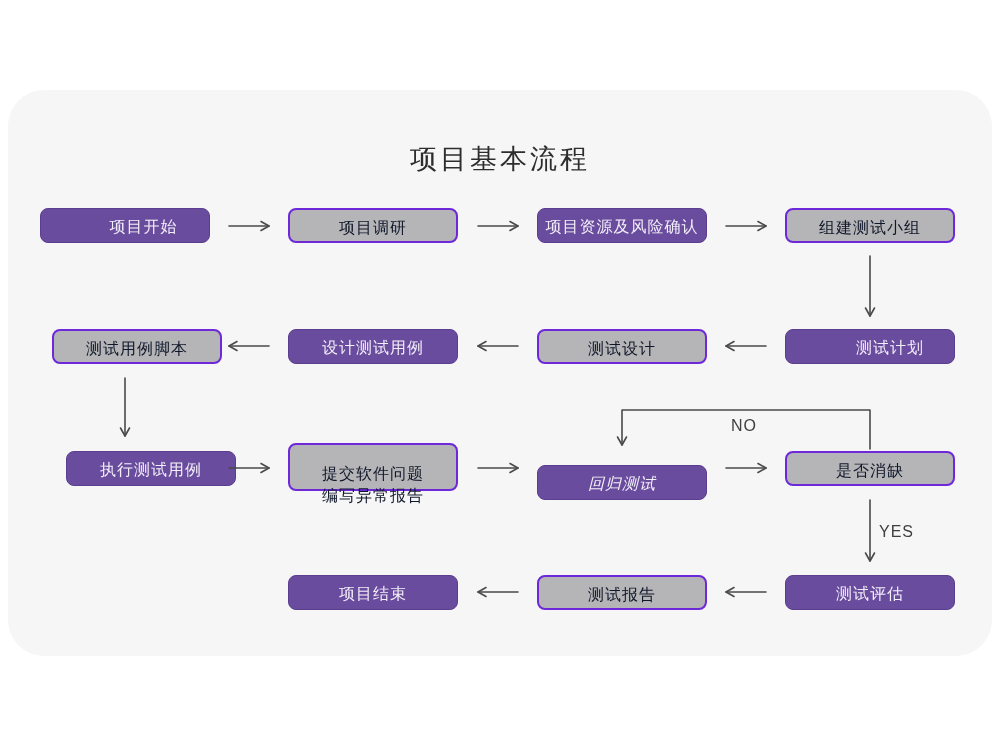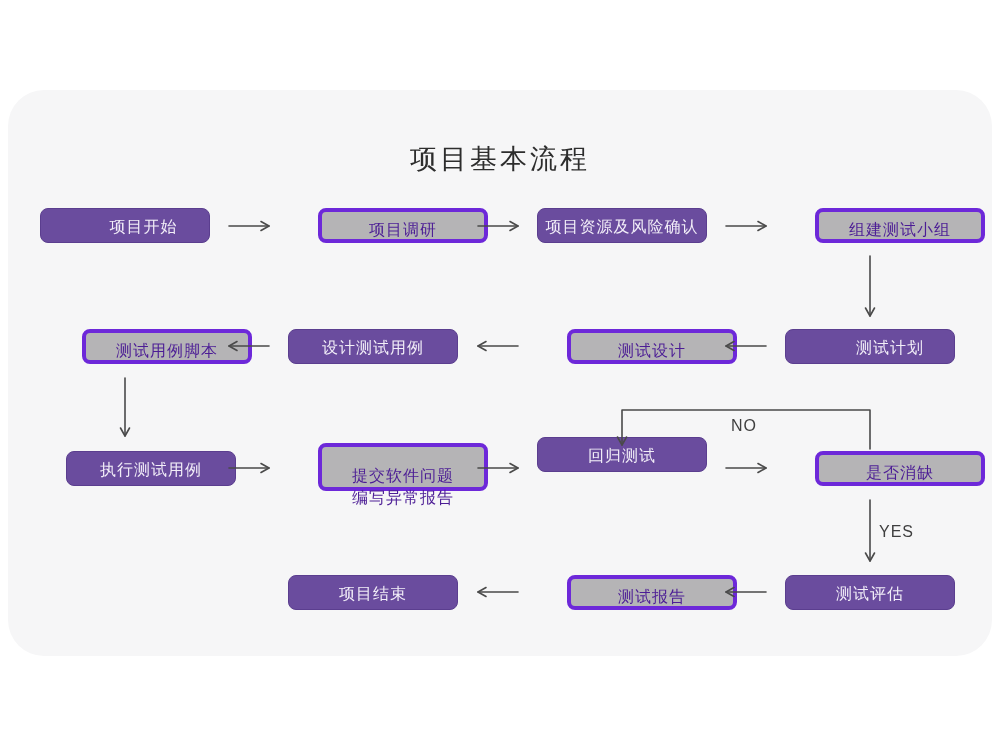--- a/index.html
+++ b/index.html
@@ -42,23 +42,22 @@
     letter-spacing: 1px;
     box-sizing: border-box;
   }
   .node.purple {
     background: var(--purple, #6A4C9E);
     border: 1px solid var(--purple-border, #5B3E8F);
     color: #F2EEF8;
   }
   .node.gray {
     background: var(--gray, #B5B4B6);
-    border: 4px solid #6d28d9;
-    color: #4c1d95;
-    margin-left: 30px;
+    border: 2px solid #6d28d9;
+    color: #0f172a;
   }
   .node.tall {
     height: 48px;
     line-height: 22px;
     padding-top: 18px;
   }
   .arrow-layer {
     position: absolute; left: 0; top: 0;
     width: 1000px; height: 750px;
     pointer-events: none;
@@ -90,21 +89,21 @@
   <div class="node gray" style="left:52px;  top:329px;">测试用例脚本</div>
   <div class="node purple" style="left:288px; top:329px;">设计测试用例</div>
   <div class="node gray" style="left:537px; top:329px;">测试设计</div>
   <div class="node purple" style="left:785px; top:329px;padding-left:40px;">测试计划</div>
 
   <div class="node purple" style="left:40px;  top:451px;margin-left:26px;">执行测试用例</div>
   <div class="node gray tall" style="left:288px; top:443px;">
     <div>提交软件问题</div>
     <div>编写异常报告</div>
   </div>
-  <div class="node purple" style="left:537px; top:437px;">回归测试</div>
+  <div class="node purple" style="left:537px; top:465px;font-style:italic;">回归测试</div>
   <div class="node gray" style="left:785px; top:451px;">是否消缺</div>
 
   <div class="node purple" style="left:288px; top:575px;">项目结束</div>
   <div class="node gray" style="left:537px; top:575px;">测试报告</div>
   <div class="node purple" style="left:785px; top:575px;">测试评估</div>
 
   <div class="edge-label no">NO</div>
   <div class="edge-label yes">YES</div>
 
   <svg class="arrow-layer" width="1000" height="750" viewBox="0 0 1000 750" fill="none" stroke="currentColor" stroke-width="1.6" stroke-linecap="round" stroke-linejoin="round">

